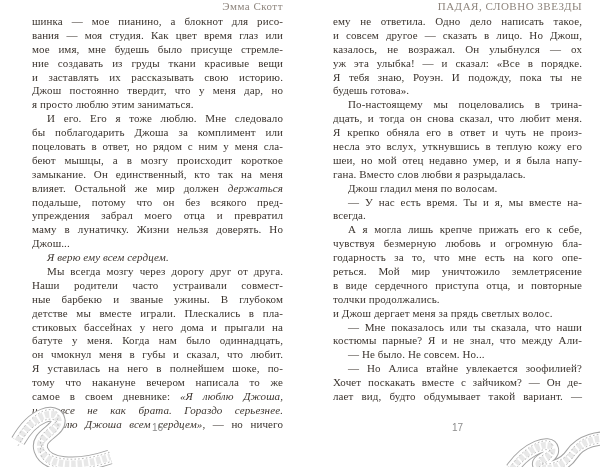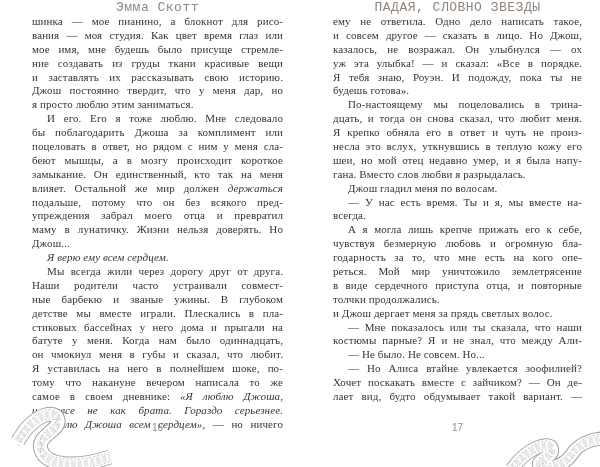--- a/index.html
+++ b/index.html
@@ -13,23 +13,23 @@
   .page {
     position: absolute;
     top: 0;
     height: 467px;
   }
   .page-left  { left: 32px;  width: 251px; }
   .page-right { left: 333px; width: 249px; }
   .running-head {
     position: absolute;
     top: 0px; left: 0; right: 0;
-    text-align: center;
-    font-family: Liberation Mono, monospace;
-    font-size: 13px;
+    text-align: right;
+    font-family: Liberation Serif, serif;
+    font-size: 11px;
     letter-spacing: 0.5px;
     color: #8e857d;
     white-space: nowrap;
   }
   .text-col {
     position: absolute;
     top: 15px; left: 0; right: 0;
     color: #3b342e;
     font-size: 11px;
   }
@@ -76,21 +76,21 @@
       <div class="line"><span>бы поблагодарить Джоша за комплимент или</span></div>
       <div class="line"><span>поцеловать в ответ, но рядом с ним у меня сла-</span></div>
       <div class="line"><span>беют мышцы, а в мозгу происходит короткое</span></div>
       <div class="line"><span>замыкание. Он единственный, кто так на меня</span></div>
       <div class="line"><span>влияет. Остальной же мир должен </span><i>держаться</i></div>
       <div class="line"><span>подальше, потому что он без всякого пред-</span></div>
       <div class="line"><span>упреждения забрал моего отца и превратил</span></div>
       <div class="line"><span>маму в лунатичку. Жизни нельзя доверять. Но</span></div>
       <div class="line end"><span>Джош...</span></div>
       <div class="line indent end"><i>Я верю ему всем сердцем.</i></div>
-      <div class="line indent"><span>Мы всегда жили через дорогу друг от друга.</span></div>
+      <div class="line indent"><span>Мы всегда мозгу через дорогу друг от друга.</span></div>
       <div class="line"><span>Наши родители часто устраивали совмест-</span></div>
       <div class="line"><span>ные барбекю и званые ужины. В глубоком</span></div>
       <div class="line"><span>детстве мы вместе играли. Плескались в пла-</span></div>
       <div class="line"><span>стиковых бассейнах у него дома и прыгали на</span></div>
       <div class="line"><span>батуте у меня. Когда нам было одиннадцать,</span></div>
       <div class="line"><span>он чмокнул меня в губы и сказал, что любит.</span></div>
       <div class="line"><span>Я уставилась на него в полнейшем шоке, по-</span></div>
       <div class="line"><span>тому что накануне вечером написала то же</span></div>
       <div class="line"><span>самое в своем дневнике: </span><i>«Я люблю Джоша,</i></div>
       <div class="line"><i>и вовсе не как брата. Гораздо серьезнее.</i></div>

